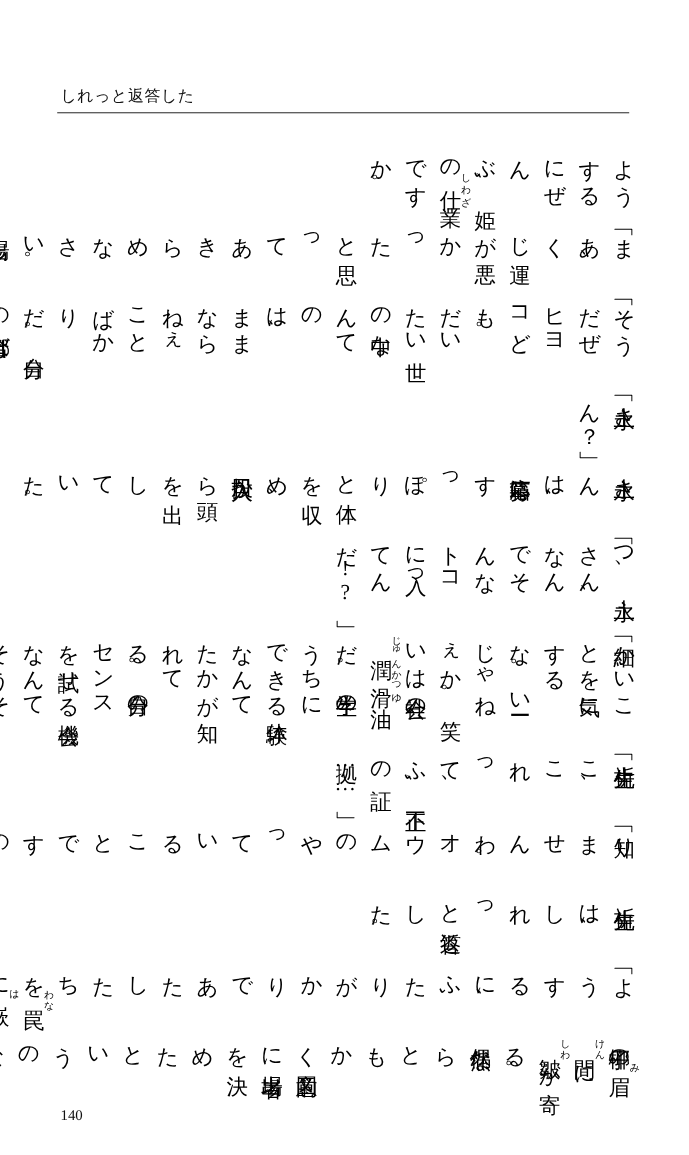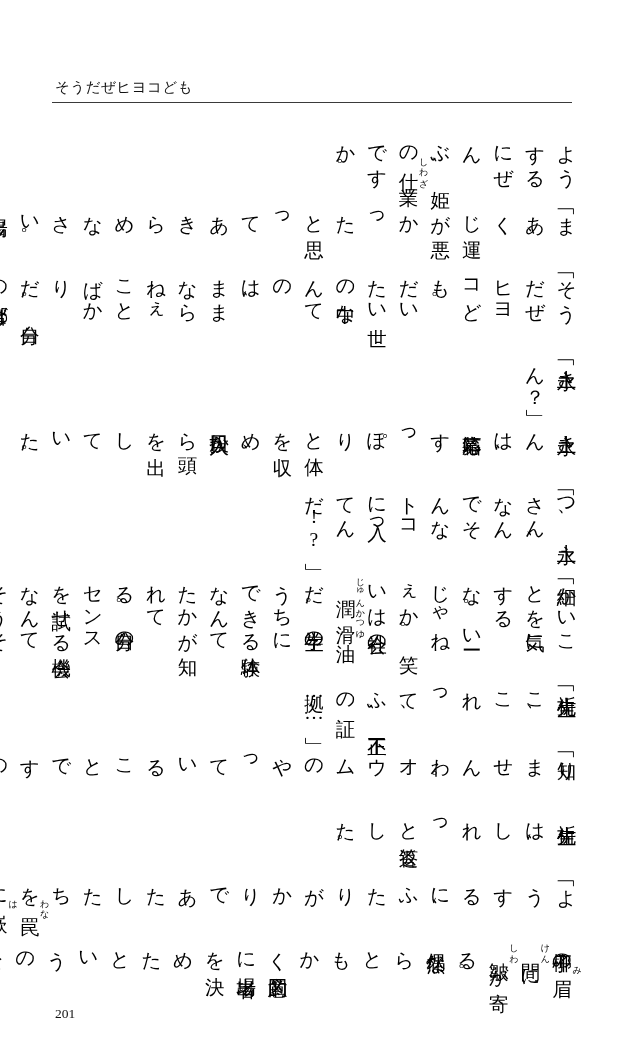--- a/index.html
+++ b/index.html
@@ -94,21 +94,21 @@
     font-size: 13.5px;
     color: #111;
     font-family: "Liberation Serif", "DejaVu Serif", serif;
   }
 </style>
 </head>
 <body>
 
 <div class="page">
 
-  <div class="running-head">そうだぜヒヨコども</div>
+  <div class="running-head">しれっと返答した</div>
 
   <div class="head-rule"></div>
 
   <div class="body-text">
 
     <p class="para indent">ようするにぜんぶ、姫の<ruby>仕業<rt>しわざ</rt></ruby>ですか。</p>
 
     <p class="para indent">「まあ、くじ運が悪かったと思ってあきらめなさい。出場しない可能性もあったんだから」</p>
 
     <p class="para indent">「そうだぜヒヨコども。だいたい世の中なんてのは、ままならねぇことばかりだ。自分の都合ばかりがまかり通ると思うのがまちがいよ」</p>
@@ -126,15 +126,15 @@
     <p class="para indent">「知りませんわ。オウムのやっていることですので」</p>
 
     <p class="para indent">祈先生は、しれっと返答した。</p>
 
     <p class="para indent">「ようするに、ふたりがかりであたしたちを<ruby>罠<rt>わな</rt></ruby>に<ruby>嵌<rt>は</rt></ruby>めたというわけですか」</p>
 
     <p class="para indent">椰子の<ruby>眉<rt>み</rt></ruby><ruby>間<rt>けん</rt></ruby>に<ruby>皺<rt>しわ</rt></ruby>が寄る。偶然ならともかく意図的に出場者を決めたというのなら徹底抗戦するという意思表示なのだろう。</p>
 
   </div>
 
-  <div class="folio">201</div>
+  <div class="folio">140</div>
 
 </div>
 
 </body></html>

